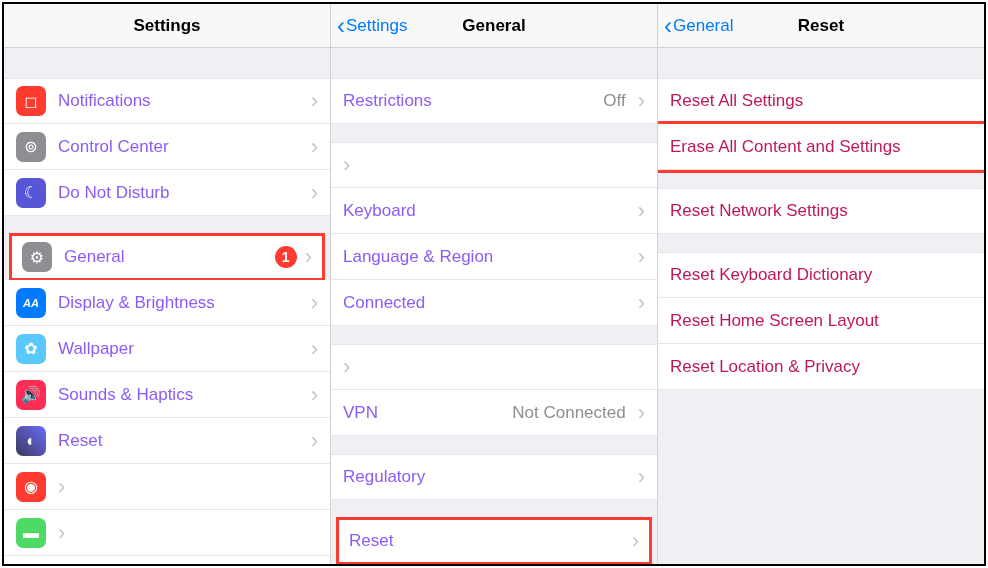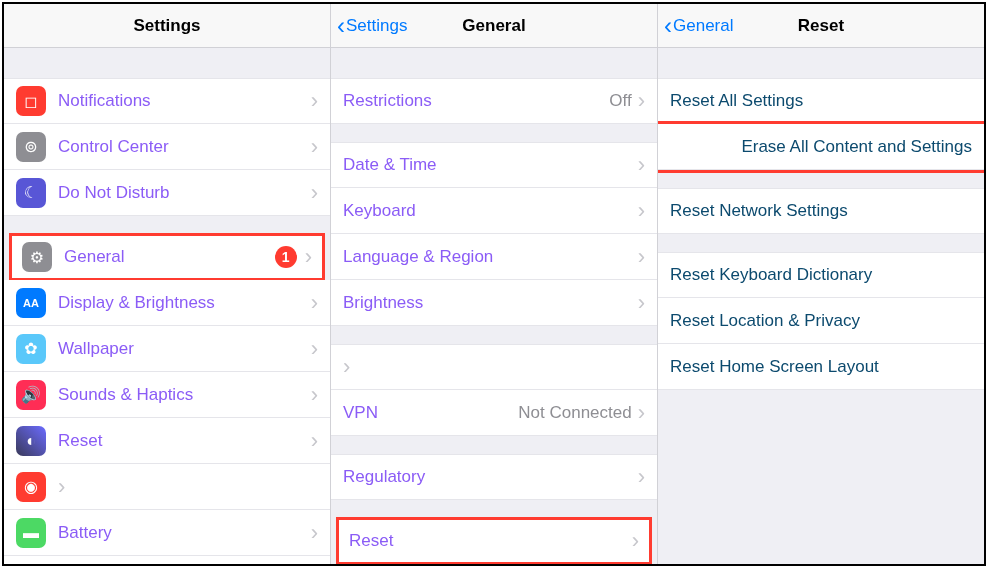--- a/index.html
+++ b/index.html
@@ -81,25 +81,25 @@
     justify-content: center;
     flex-shrink: 0;
     color: #fff;
     font-size: 16px;
   }
   .row .label {
     flex: 1;
     font-size: 17px;
     color: #8b5cf6;
   }
-  .row .label.blue { color: #0c4a6e; }
+  .row .label.blue { color: #be185d; }
   .row .value {
     color: #8e8e93;
     font-size: 17px;
-    margin-right: 6px;
+    margin-right: 12px;
   }
   .row .chevron {
     color: #c7c7cc;
     font-size: 22px;
     line-height: 1;
     font-weight: 300;
   }
   .badge {
     width: 22px;
     height: 22px;
@@ -156,21 +156,21 @@
     </div>
 
     <div class="group">
       <div class="row highlight wide">
         <div class="icon ic-gray">⚙</div>
         <div class="label">General</div>
         <div class="badge">1</div>
         <div class="chevron">›</div>
       </div>
       <div class="row">
-        <div class="icon ic-blue" style="font-size:11px;font-weight:700;">AA</div>
+        <div class="icon ic-blue" style="font-size:11px;font-weight:700;font-style:italic;">AA</div>
         <div class="label">Display &amp; Brightness</div>
         <div class="chevron">›</div>
       </div>
       <div class="row">
         <div class="icon ic-teal">✿</div>
         <div class="label">Wallpaper</div>
         <div class="chevron">›</div>
       </div>
       <div class="row">
         <div class="icon ic-pink">🔊</div>
@@ -181,21 +181,20 @@
         <div class="icon ic-black" style="background:linear-gradient(45deg,#3a3a5a,#6b6bff);">◐</div>
         <div class="label">Reset</div>
         <div class="chevron">›</div>
       </div>
       <div class="row">
         <div class="icon ic-red">◉</div>
         <div class="chevron">›</div>
       </div>
       <div class="row">
         <div class="icon ic-green">▬</div>
-        <div class="label">Battery</div>
         <div class="chevron">›</div>
       </div>
       <div class="row">
         <div class="icon ic-gray2">✋</div>
 
       </div>
     </div>
   </div>
 
   <div class="panel">
@@ -210,33 +209,32 @@
     <div class="group first">
       <div class="row">
         <div class="label">Restrictions</div>
         <div class="value">Off</div>
         <div class="chevron">›</div>
       </div>
     </div>
 
     <div class="group">
       <div class="row">
-        <div class="label">Date &amp; Time</div>
         <div class="chevron">›</div>
       </div>
       <div class="row">
         <div class="label">Keyboard</div>
         <div class="chevron">›</div>
       </div>
       <div class="row">
         <div class="label">Language &amp; Region</div>
         <div class="chevron">›</div>
       </div>
       <div class="row">
-        <div class="label">Brightness</div>
+        <div class="label">Connected</div>
         <div class="chevron">›</div>
       </div>
     </div>
 
     <div class="group">
       <div class="row">
         <div class="chevron">›</div>
       </div>
       <div class="row">
         <div class="label">VPN</div>
@@ -266,37 +264,37 @@
         <span class="chev">‹</span>
         <span>General</span>
       </div>
       <div class="nav-title">Reset</div>
     </div>
 
     <div class="group first">
       <div class="row">
         <div class="label blue">Reset All Settings</div>
       </div>
-      <div class="row highlight" style="outline-offset:0;text-align:right;">
+      <div class="row highlight" style="outline-offset:0;">
         <div class="label blue">Erase All Content and Settings</div>
       </div>
     </div>
 
     <div class="group">
       <div class="row">
         <div class="label blue">Reset Network Settings</div>
       </div>
     </div>
 
     <div class="group">
       <div class="row">
         <div class="label blue">Reset Keyboard Dictionary</div>
       </div>
       <div class="row">
+        <div class="label blue">Reset Home Screen Layout</div>
+      </div>
+      <div class="row">
         <div class="label blue">Reset Location &amp; Privacy</div>
       </div>
-      <div class="row">
-        <div class="label blue">Reset Home Screen Layout</div>
-      </div>
     </div>
   </div>
 
 </div>
 
 </body></html>

